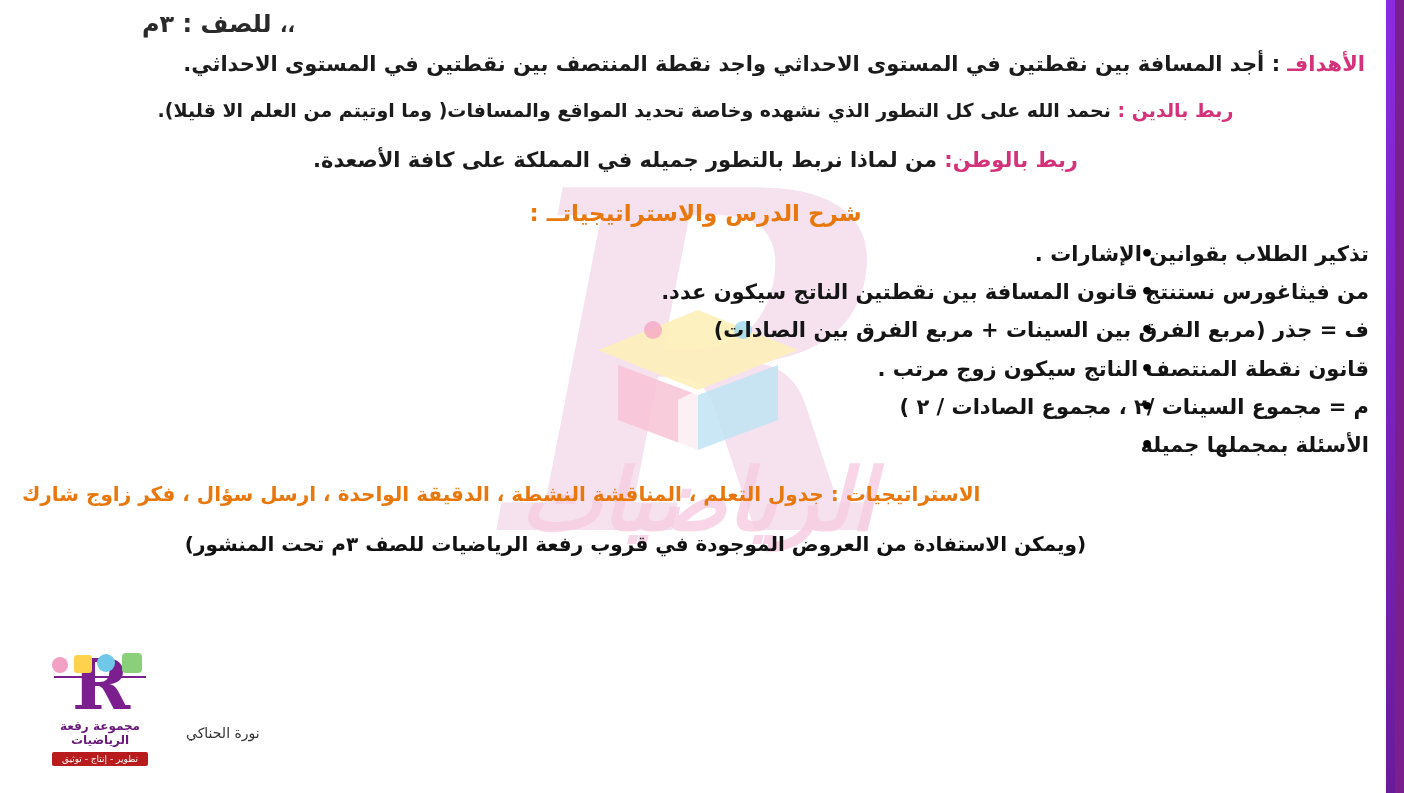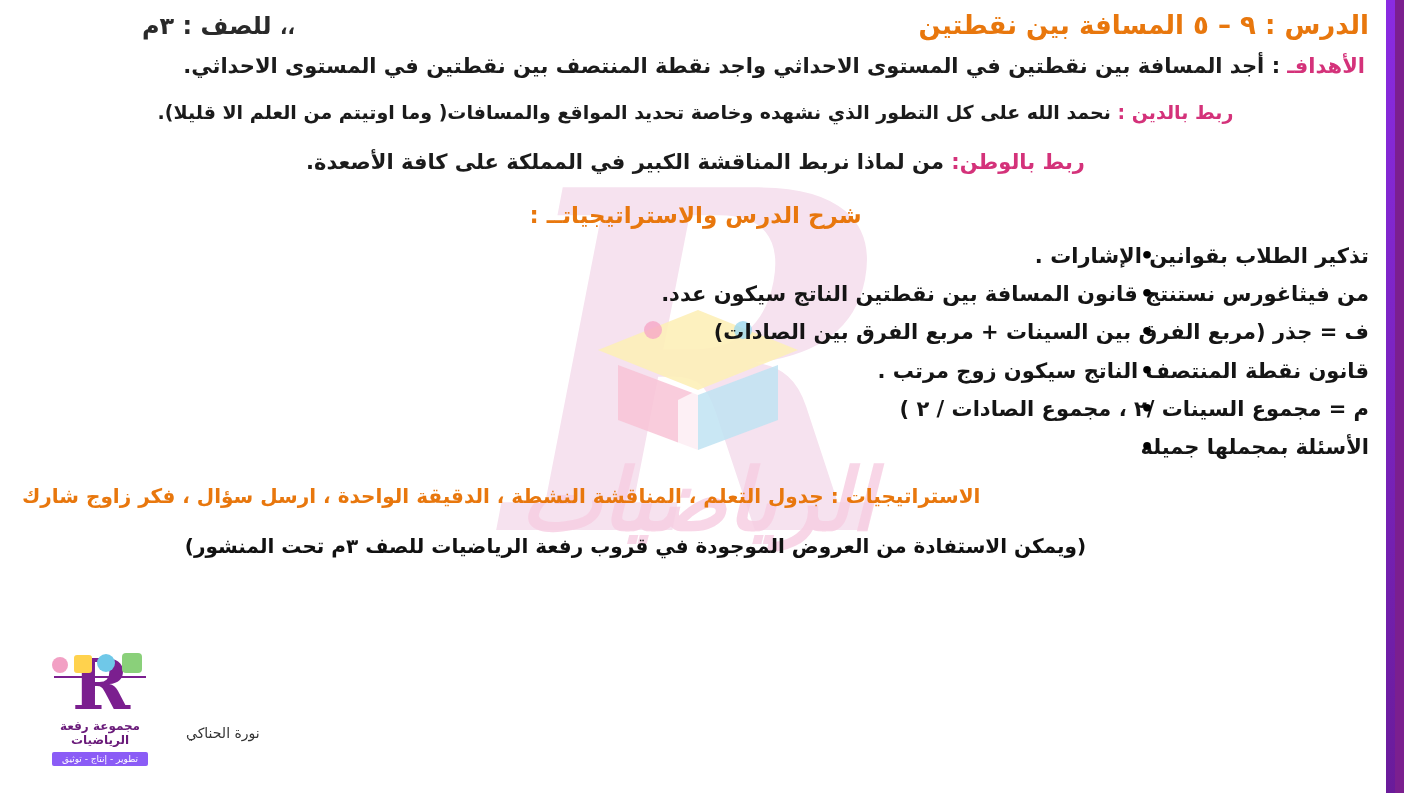--- a/index.html
+++ b/index.html
@@ -211,21 +211,21 @@
   }
   .logo .logo-caption {
     display: block;
     font-size: 12px;
     color: #6a1b7a;
     font-weight: 700;
     margin-top: 2px;
   }
   .logo .logo-bar {
     display: inline-block;
-    background: #8b5cf6;
+    background: #b91c1c;
     color: #fff;
     font-size: 9px;
     padding: 2px 10px;
     border-radius: 2px;
     letter-spacing: 1px;
   }
   .logo-icons {
     position: absolute;
     top: -6px;
     left: 50%;
@@ -260,40 +260,39 @@
       <path d="M140 120 L140 205 L120 190 L120 130 Z" fill="#ffffff" opacity=".7"></path>
       <circle cx="95" cy="60" r="9" fill="#f6a8c7" opacity=".8"></circle>
       <circle cx="185" cy="60" r="9" fill="#9ed8ef" opacity=".8"></circle>
     </svg>
     <div class="wm-text">الرياضيات</div>
   </div>
 
   <div class="content">
 
     <div class="row-title">
-      <div class="lesson-title">الدرس : ٩ – ٥  المسافة بين نقطتين</div>
       <div class="grade-label">
         <span class="grade-small">،،</span>
         <span>للصف : ٣م</span>
       </div>
     </div>
 
     <div class="line goals">
       <span class="lbl-goals">الأهدافـ</span>
       <span>: أجد المسافة بين نقطتين في المستوى الاحداثي واجد نقطة المنتصف بين نقطتين في المستوى الاحداثي.</span>
     </div>
 
     <div class="line religion">
       <span class="lbl-religion">ربط بالدين :</span>
       <span>نحمد الله على كل التطور الذي نشهده وخاصة تحديد المواقع والمسافات( وما اوتيتم من العلم الا قليلا).</span>
     </div>
 
     <div class="line homeland">
       <span class="lbl-homeland">ربط بالوطن:</span>
-      <span>من لماذا نربط المناقشة الكبير في المملكة على كافة الأصعدة.</span>
+      <span>من لماذا نربط بالتطور جميله في المملكة على كافة الأصعدة.</span>
     </div>
 
     <div class="line explain-head">
       <span class="lbl-explain">شرح الدرس والاستراتيجياتــ :</span>
     </div>
 
     <ul class="bullets">
       <li>تذكير الطلاب بقوانين الإشارات .</li>
       <li>من فيثاغورس نستنتج قانون المسافة بين نقطتين  الناتج سيكون عدد.</li>
       <li>ف = جذر (مربع الفرق بين السينات + مربع الفرق بين الصادات)</li>

